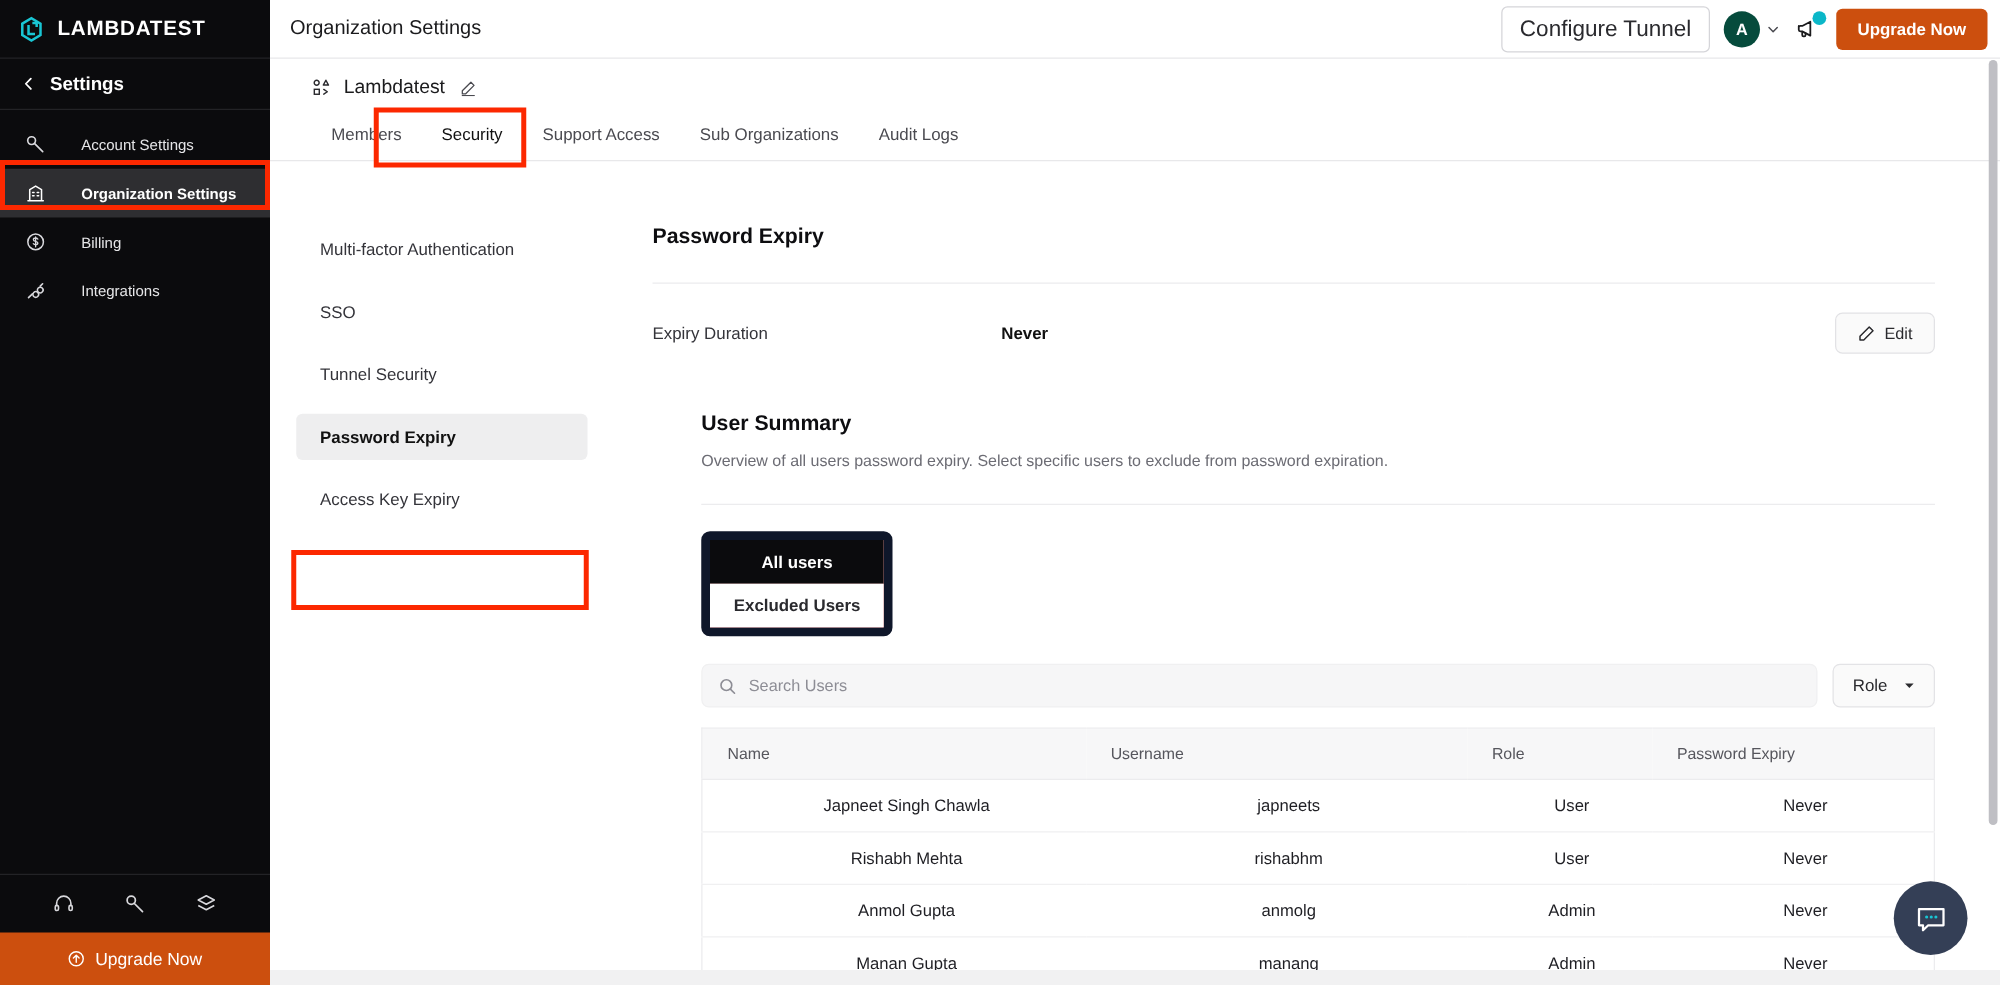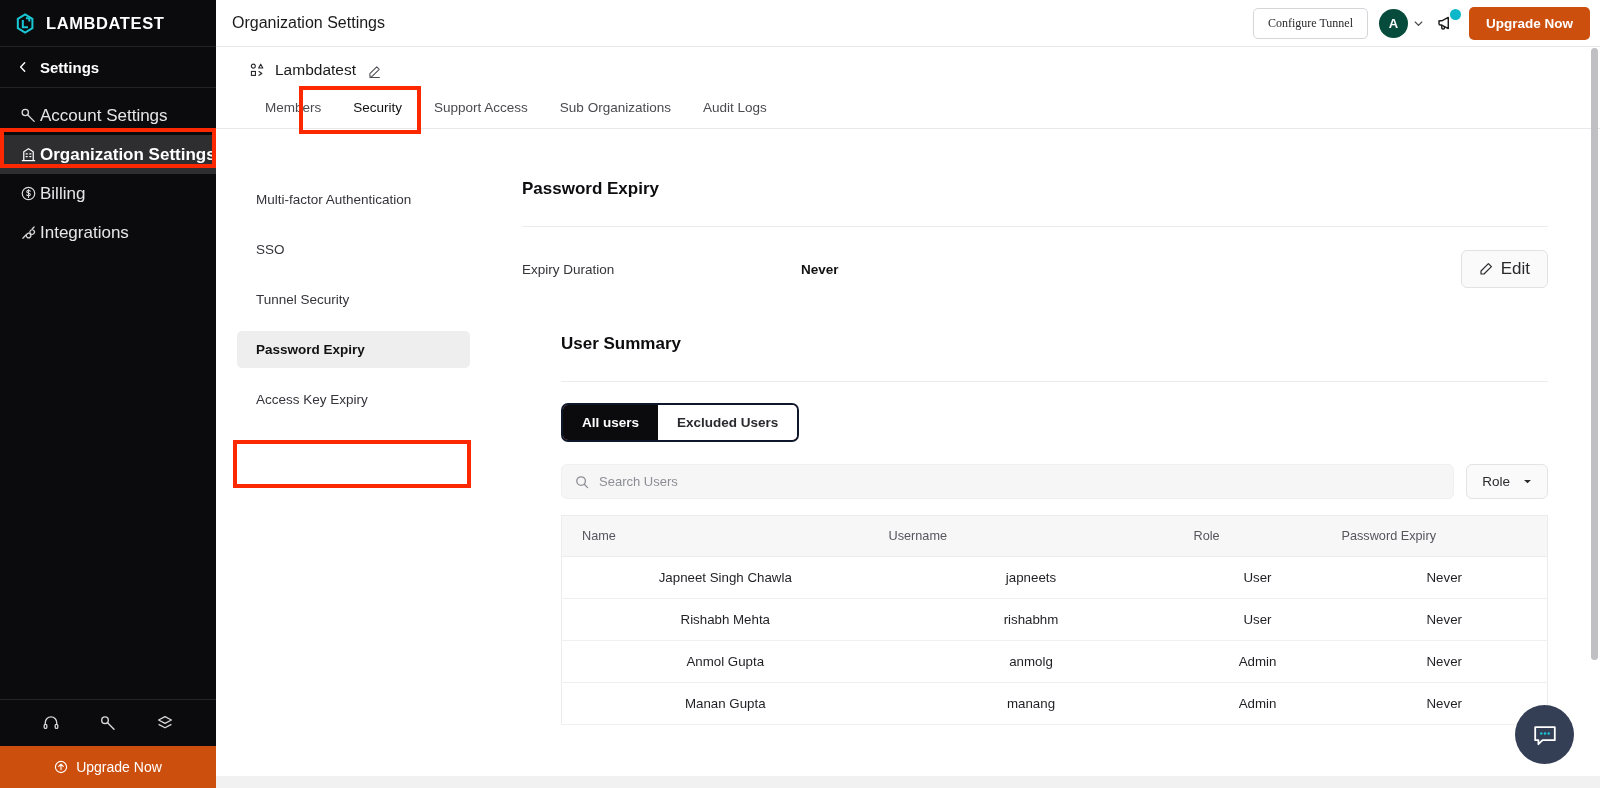--- a/index.html
+++ b/index.html
@@ -37,23 +37,23 @@
     display: flex; align-items: center; gap: 12px;
     padding-left: 18px;
     border-bottom: 1px solid #232326;
   }
   .chev-back { width: 10px; height: 10px; display:block; }
   .settings-label { font-size: 15px; font-weight: bold; color: #fff; }
 
   .nav { padding-top: 8px; }
   .nav-item {
     height: 39px;
-    display: flex; align-items: center; gap: 3px;
+    display: flex; align-items: center; gap: 28px;
     padding-left: 20px;
-    font-size: 17px;
+    font-size: 12px;
     color: #e6e6e8;
     cursor: pointer;
     position: relative;
   }
   .nav-item .ic { width: 17px; height: 17px; display:block; flex:0 0 17px; }
   .nav-item.active {
     background: #2e2e31;
     color: #ffffff;
     font-weight: bold;
   }
@@ -93,22 +93,22 @@
     border-bottom: 1px solid #e8e8ea;
     display: flex; align-items: center;
     padding: 0 10px 0 16px;
     background: #fff;
   }
   .topbar-title { font-size: 16px; color: #1b1b1d; }
   .topbar-right { margin-left: auto; display: flex; align-items: center; gap: 11px; }
   .btn-outline {
     border: 1px solid #d5d5d9; border-radius: 5px;
     background: #fff; color: #2a2a2e;
-    font-size: 12px; padding: 7px 14px; cursor: pointer;
-    font-family: Liberation Serif, serif;
+    font-size: 18px; padding: 7px 14px; cursor: pointer;
+    font-family: Liberation Sans, sans-serif;
   }
   .avatar {
     width: 29px; height: 29px; border-radius: 50%;
     background: #064b3c; color: #fff;
     display: flex; align-items: center; justify-content: center;
     font-size: 13px; font-weight: bold; cursor: pointer;
   }
   .avatar-wrap { display: flex; align-items: center; gap: 5px; cursor: pointer; }
   .chev-dn { width: 11px; height: 11px; display: block; }
   .megaphone-wrap { position: relative; width: 23px; height: 22px; cursor: pointer; }
@@ -180,32 +180,33 @@
     display: flex; align-items: center;
     padding-top: 23px;
   }
   .dur-label { font-size: 13.5px; color: #34343a; width: 279px; }
   .dur-value { font-size: 13.5px; font-weight: bold; color: #111; }
   .btn-edit {
     margin-left: auto;
     display: flex; align-items: center; gap: 8px;
     border: 1px solid #e2e2e5; border-radius: 6px;
     background: #fafafa; color: #2a2a2e;
-    font-size: 17px; padding: 8px 17px; cursor: pointer;
+    font-size: 13px; padding: 8px 17px; cursor: pointer;
     font-family: inherit;
   }
   .btn-edit svg { width: 14px; height: 14px; display: block; }
 
   .sec2 { margin-top: 46px; margin-left: 39px; }
 
   .toggle-group {
     display: inline-flex;
-    border: 2px solid #0f172a; border-radius: 7px;
+    border: 7px solid #0f172a; border-radius: 7px;
     overflow: hidden; margin-top: 21px;
     background: #fca5a5;
+    flex-direction: column;
   }
   .tg-btn {
     font-size: 13.5px; font-weight: bold;
     padding: 10px 19px; cursor: pointer;
     color: #2a2a2e; background: #fff;
     border: none; font-family: inherit;
   }
   .tg-btn.active { background: #0b0b0d; color: #fff; }
 
   .filter-row { display: flex; align-items: flex-start; gap: 12px; margin-top: 22px; }
@@ -465,20 +466,21 @@
               <svg viewBox="0 0 14 14" fill="none">
                   <path d="M9.4 1.6 12.4 4.6 5 12H2V9z" stroke="#2a2a2e" stroke-width="1.2" stroke-linejoin="round"></path>
                 </svg>
             </span>
             <span>Edit</span>
           </button>
         </div>
 
         <div class="sec2">
           <h2 class="sec-title">User Summary</h2>
+          <p class="sec-desc">Overview of all users password expiry. Select specific users to exclude from password expiration.</p>
           <div class="hr"></div>
 
           <div class="toggle-group">
             <button class="tg-btn active">All users</button>
             <button class="tg-btn">Excluded Users</button>
           </div>
 
           <div class="filter-row">
             <div class="search-box">
               <span>

